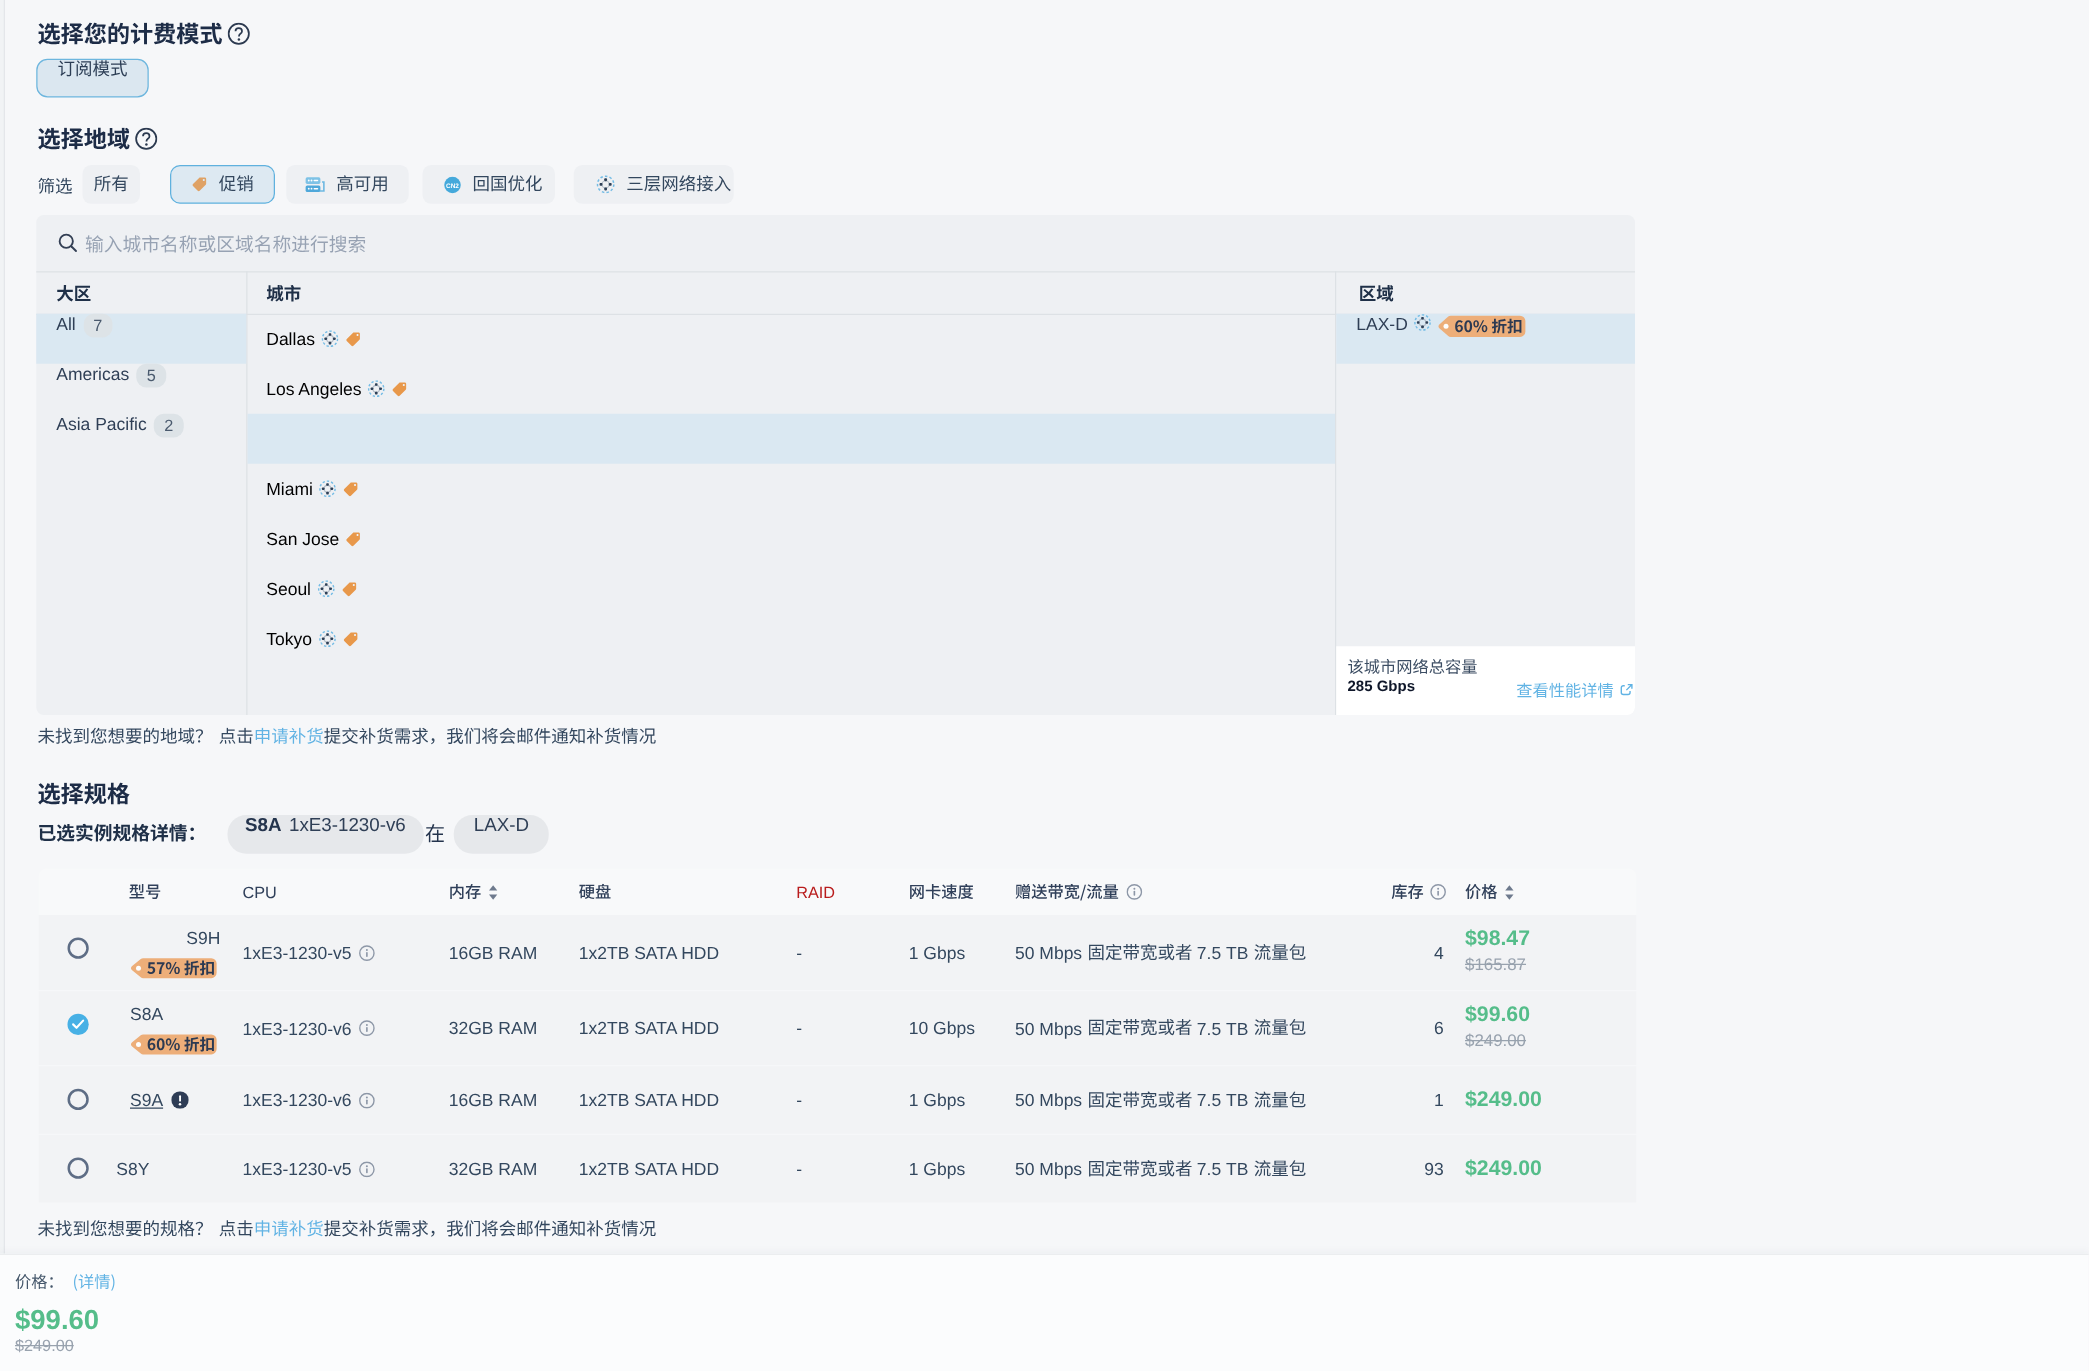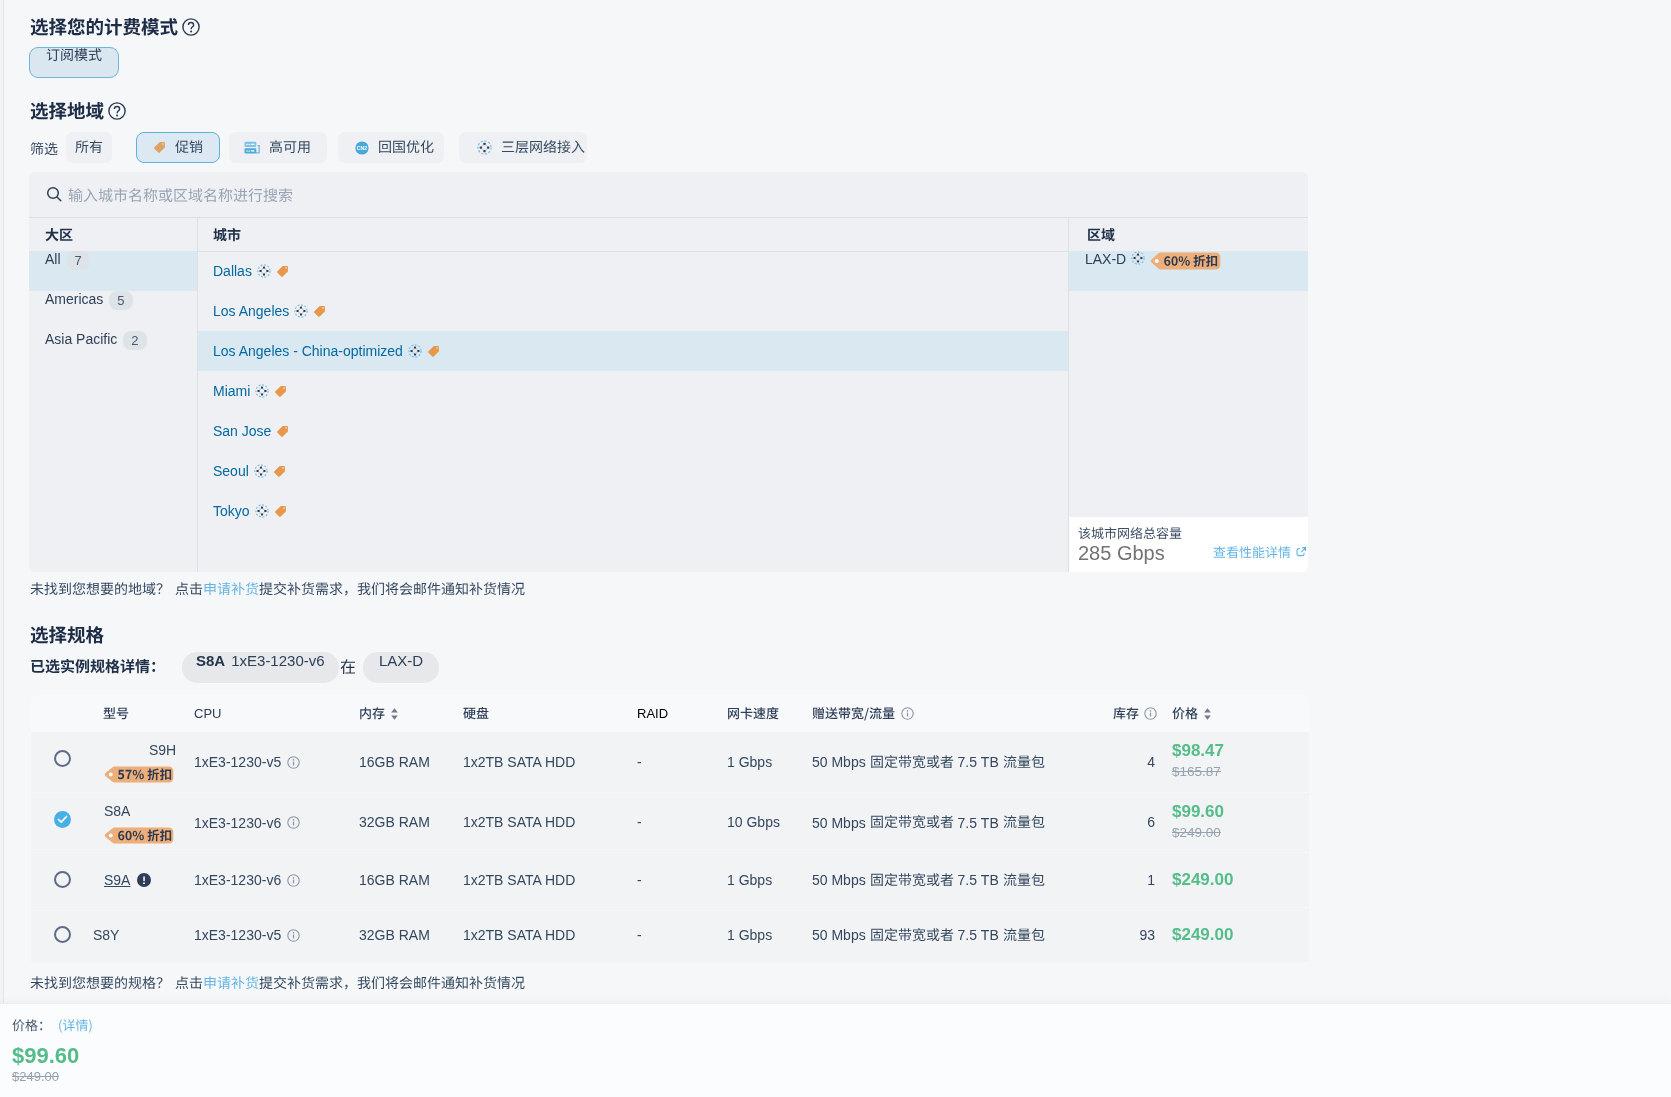--- a/index.html
+++ b/index.html
@@ -1,20 +1,20 @@
 <!DOCTYPE html>
 <html><head><meta charset="utf-8"><style>* { margin:0; padding:0; box-sizing:border-box; }
 html,body { width:1671px; height:1097px; background:#f6f7f9; }
 body { font-family:"Liberation Sans", sans-serif; position:relative; overflow:hidden; color:#33475e; }
 .abs { position:absolute; }
 .flex { display:flex; align-items:flex-start; }
 .pill { position:absolute; background:#eef0f3; border-radius:7px; display:flex; align-items:center; justify-content:center; gap:9px; height:31px; top:132px; }
 .pill.sel { background:#dde9f2; border:1.5px solid #5fb1de; border-radius:8px; }
 .cnt { display:inline-block; background:#dde3e7; border-radius:8px; height:19px; line-height:19px; padding:0 8px; font-size:13px; color:#4a5a6e; }
-.cityrow { position:absolute; left:184px; height:40px; display:flex; align-items:center; gap:5px; font-size:14px; color:#0369a1; }
+.cityrow { position:absolute; left:184px; height:40px; display:flex; align-items:center; gap:5px; font-size:14px; color:#000000; }
 .tcell { position:absolute; font-size:14px; color:#33475e; }
 .radio { position:absolute; left:23px; width:17px; height:17px; border:2px solid #5e6d85; border-radius:50%; background:#f2f3f5; }
 .ccell { display:flex; align-items:center; }
 </style></head><body>
 <div class="abs" style="left:0;top:0;width:4px;height:1003px;background:#f1f3f5;border-right:1px solid #e4e6ea;"></div>
 <div class="abs flex" style="left:30px;top:18px;gap:4px;">
     <svg width="148" height="19" viewBox="0 0 148 19" style="display:block;">
       <g fill="#1d2c47" transform="translate(0,15.82) scale(0.01850,-0.01850)">
         <use href="#b9009" x="0"></use>
         <use href="#b62e9" x="1000"></use>
@@ -205,32 +205,20 @@
         <rect x="5.95" y="2.5" width="2.1" height="2.1" rx="0.6" fill="#2e4057"></rect>
         <rect x="5.95" y="9.4" width="2.1" height="2.1" rx="0.6" fill="#2e4057"></rect>
         <rect x="2.5" y="5.95" width="2.1" height="2.1" rx="0.6" fill="#2e4057"></rect>
         <rect x="9.4" y="5.95" width="2.1" height="2.1" rx="0.6" fill="#2e4057"></rect>
       </svg><svg width="13" height="13" viewBox="0 0 24 24">
         <g transform="scale(-1,1) translate(-24,0)">
           <path d="M21.41 11.58l-9-9C12.05 2.22 11.55 2 11 2H4C2.9 2 2 2.9 2 4v7c0 .55.22 1.05.59 1.42l9 9c.36.36.86.58 1.41.58.55 0 1.05-.22 1.41-.59l7-7c.37-.36.59-.86.59-1.41 0-.55-.23-1.06-.59-1.42zM5.5 7C4.67 7 4 6.33 4 5.5S4.67 4 5.5 4 7 4.67 7 5.5 6.33 7 5.5 7z" fill="#e8984a"></path>
         </g>
       </svg></div>
     <div class="cityrow" style="top:119px;">Los Angeles<svg width="14" height="14" viewBox="0 0 14 14">
-        <circle cx="7" cy="7" r="6.1" fill="none" stroke="#74bce5" stroke-width="1.15" stroke-dasharray="1.9 1.6"></circle>
-        <circle cx="7" cy="7" r="2.7" fill="none" stroke="#b3bdc8" stroke-width="0.9"></circle>
-        <rect x="5.95" y="2.5" width="2.1" height="2.1" rx="0.6" fill="#2e4057"></rect>
-        <rect x="5.95" y="9.4" width="2.1" height="2.1" rx="0.6" fill="#2e4057"></rect>
-        <rect x="2.5" y="5.95" width="2.1" height="2.1" rx="0.6" fill="#2e4057"></rect>
-        <rect x="9.4" y="5.95" width="2.1" height="2.1" rx="0.6" fill="#2e4057"></rect>
-      </svg><svg width="13" height="13" viewBox="0 0 24 24">
-        <g transform="scale(-1,1) translate(-24,0)">
-          <path d="M21.41 11.58l-9-9C12.05 2.22 11.55 2 11 2H4C2.9 2 2 2.9 2 4v7c0 .55.22 1.05.59 1.42l9 9c.36.36.86.58 1.41.58.55 0 1.05-.22 1.41-.59l7-7c.37-.36.59-.86.59-1.41 0-.55-.23-1.06-.59-1.42zM5.5 7C4.67 7 4 6.33 4 5.5S4.67 4 5.5 4 7 4.67 7 5.5 6.33 7 5.5 7z" fill="#e8984a"></path>
-        </g>
-      </svg></div>
-    <div class="cityrow" style="top:159px;">Los Angeles - China-optimized<svg width="14" height="14" viewBox="0 0 14 14">
         <circle cx="7" cy="7" r="6.1" fill="none" stroke="#74bce5" stroke-width="1.15" stroke-dasharray="1.9 1.6"></circle>
         <circle cx="7" cy="7" r="2.7" fill="none" stroke="#b3bdc8" stroke-width="0.9"></circle>
         <rect x="5.95" y="2.5" width="2.1" height="2.1" rx="0.6" fill="#2e4057"></rect>
         <rect x="5.95" y="9.4" width="2.1" height="2.1" rx="0.6" fill="#2e4057"></rect>
         <rect x="2.5" y="5.95" width="2.1" height="2.1" rx="0.6" fill="#2e4057"></rect>
         <rect x="9.4" y="5.95" width="2.1" height="2.1" rx="0.6" fill="#2e4057"></rect>
       </svg><svg width="13" height="13" viewBox="0 0 24 24">
         <g transform="scale(-1,1) translate(-24,0)">
           <path d="M21.41 11.58l-9-9C12.05 2.22 11.55 2 11 2H4C2.9 2 2 2.9 2 4v7c0 .55.22 1.05.59 1.42l9 9c.36.36.86.58 1.41.58.55 0 1.05-.22 1.41-.59l7-7c.37-.36.59-.86.59-1.41 0-.55-.23-1.06-.59-1.42zM5.5 7C4.67 7 4 6.33 4 5.5S4.67 4 5.5 4 7 4.67 7 5.5 6.33 7 5.5 7z" fill="#e8984a"></path>
         </g>
@@ -303,21 +291,21 @@
             <use href="#r57ce" x="1000"></use>
             <use href="#r5e02" x="2000"></use>
             <use href="#r7f51" x="3000"></use>
             <use href="#r7edc" x="4000"></use>
             <use href="#r603b" x="5000"></use>
             <use href="#r5bb9" x="6000"></use>
             <use href="#r91cf" x="7000"></use>
           </g>
         </svg>
       </div>
-      <div class="abs" style="left:9px;top:25px;font-size:20px;font-weight:normal;color:#737373;">285 Gbps</div>
+      <div class="abs" style="left:9px;top:25px;font-size:12px;font-weight:bold;color:#0f172a;">285 Gbps</div>
       <div class="abs flex" style="left:144px;top:29px;gap:4px;">
         <svg width="78" height="14" viewBox="0 0 78 14" style="display:block;">
           <g fill="#61b3e4" transform="translate(0,11.12) scale(0.01300,-0.01300)">
             <use href="#r67e5" x="0"></use>
             <use href="#r770b" x="1000"></use>
             <use href="#r6027" x="2000"></use>
             <use href="#r80fd" x="3000"></use>
             <use href="#r8be6" x="4000"></use>
             <use href="#r60c5" x="5000"></use>
           </g>
@@ -445,21 +433,21 @@
     </div>
     <div class="abs ccell" style="left:432px;top:0;height:37px;gap:5px;">
       <svg width="26" height="14" viewBox="0 0 26 14" style="display:block;">
         <g fill="#30405a" transform="translate(0,11.12) scale(0.01300,-0.01300)">
           <use href="#m786c" x="0"></use>
           <use href="#m76d8" x="1000"></use>
         </g>
       </svg>
     </div>
     <div class="abs ccell" style="left:606px;top:0;height:37px;gap:5px;">
-      <span style="font-size:13px;color:#000000;">RAID</span>
+      <span style="font-size:13px;color:#b91c1c;">RAID</span>
     </div>
     <div class="abs ccell" style="left:696px;top:0;height:37px;gap:5px;">
       <svg width="52" height="14" viewBox="0 0 52 14" style="display:block;">
         <g fill="#30405a" transform="translate(0,11.12) scale(0.01300,-0.01300)">
           <use href="#m7f51" x="0"></use>
           <use href="#m5361" x="1000"></use>
           <use href="#m901f" x="2000"></use>
           <use href="#m5ea6" x="3000"></use>
         </g>
       </svg>

